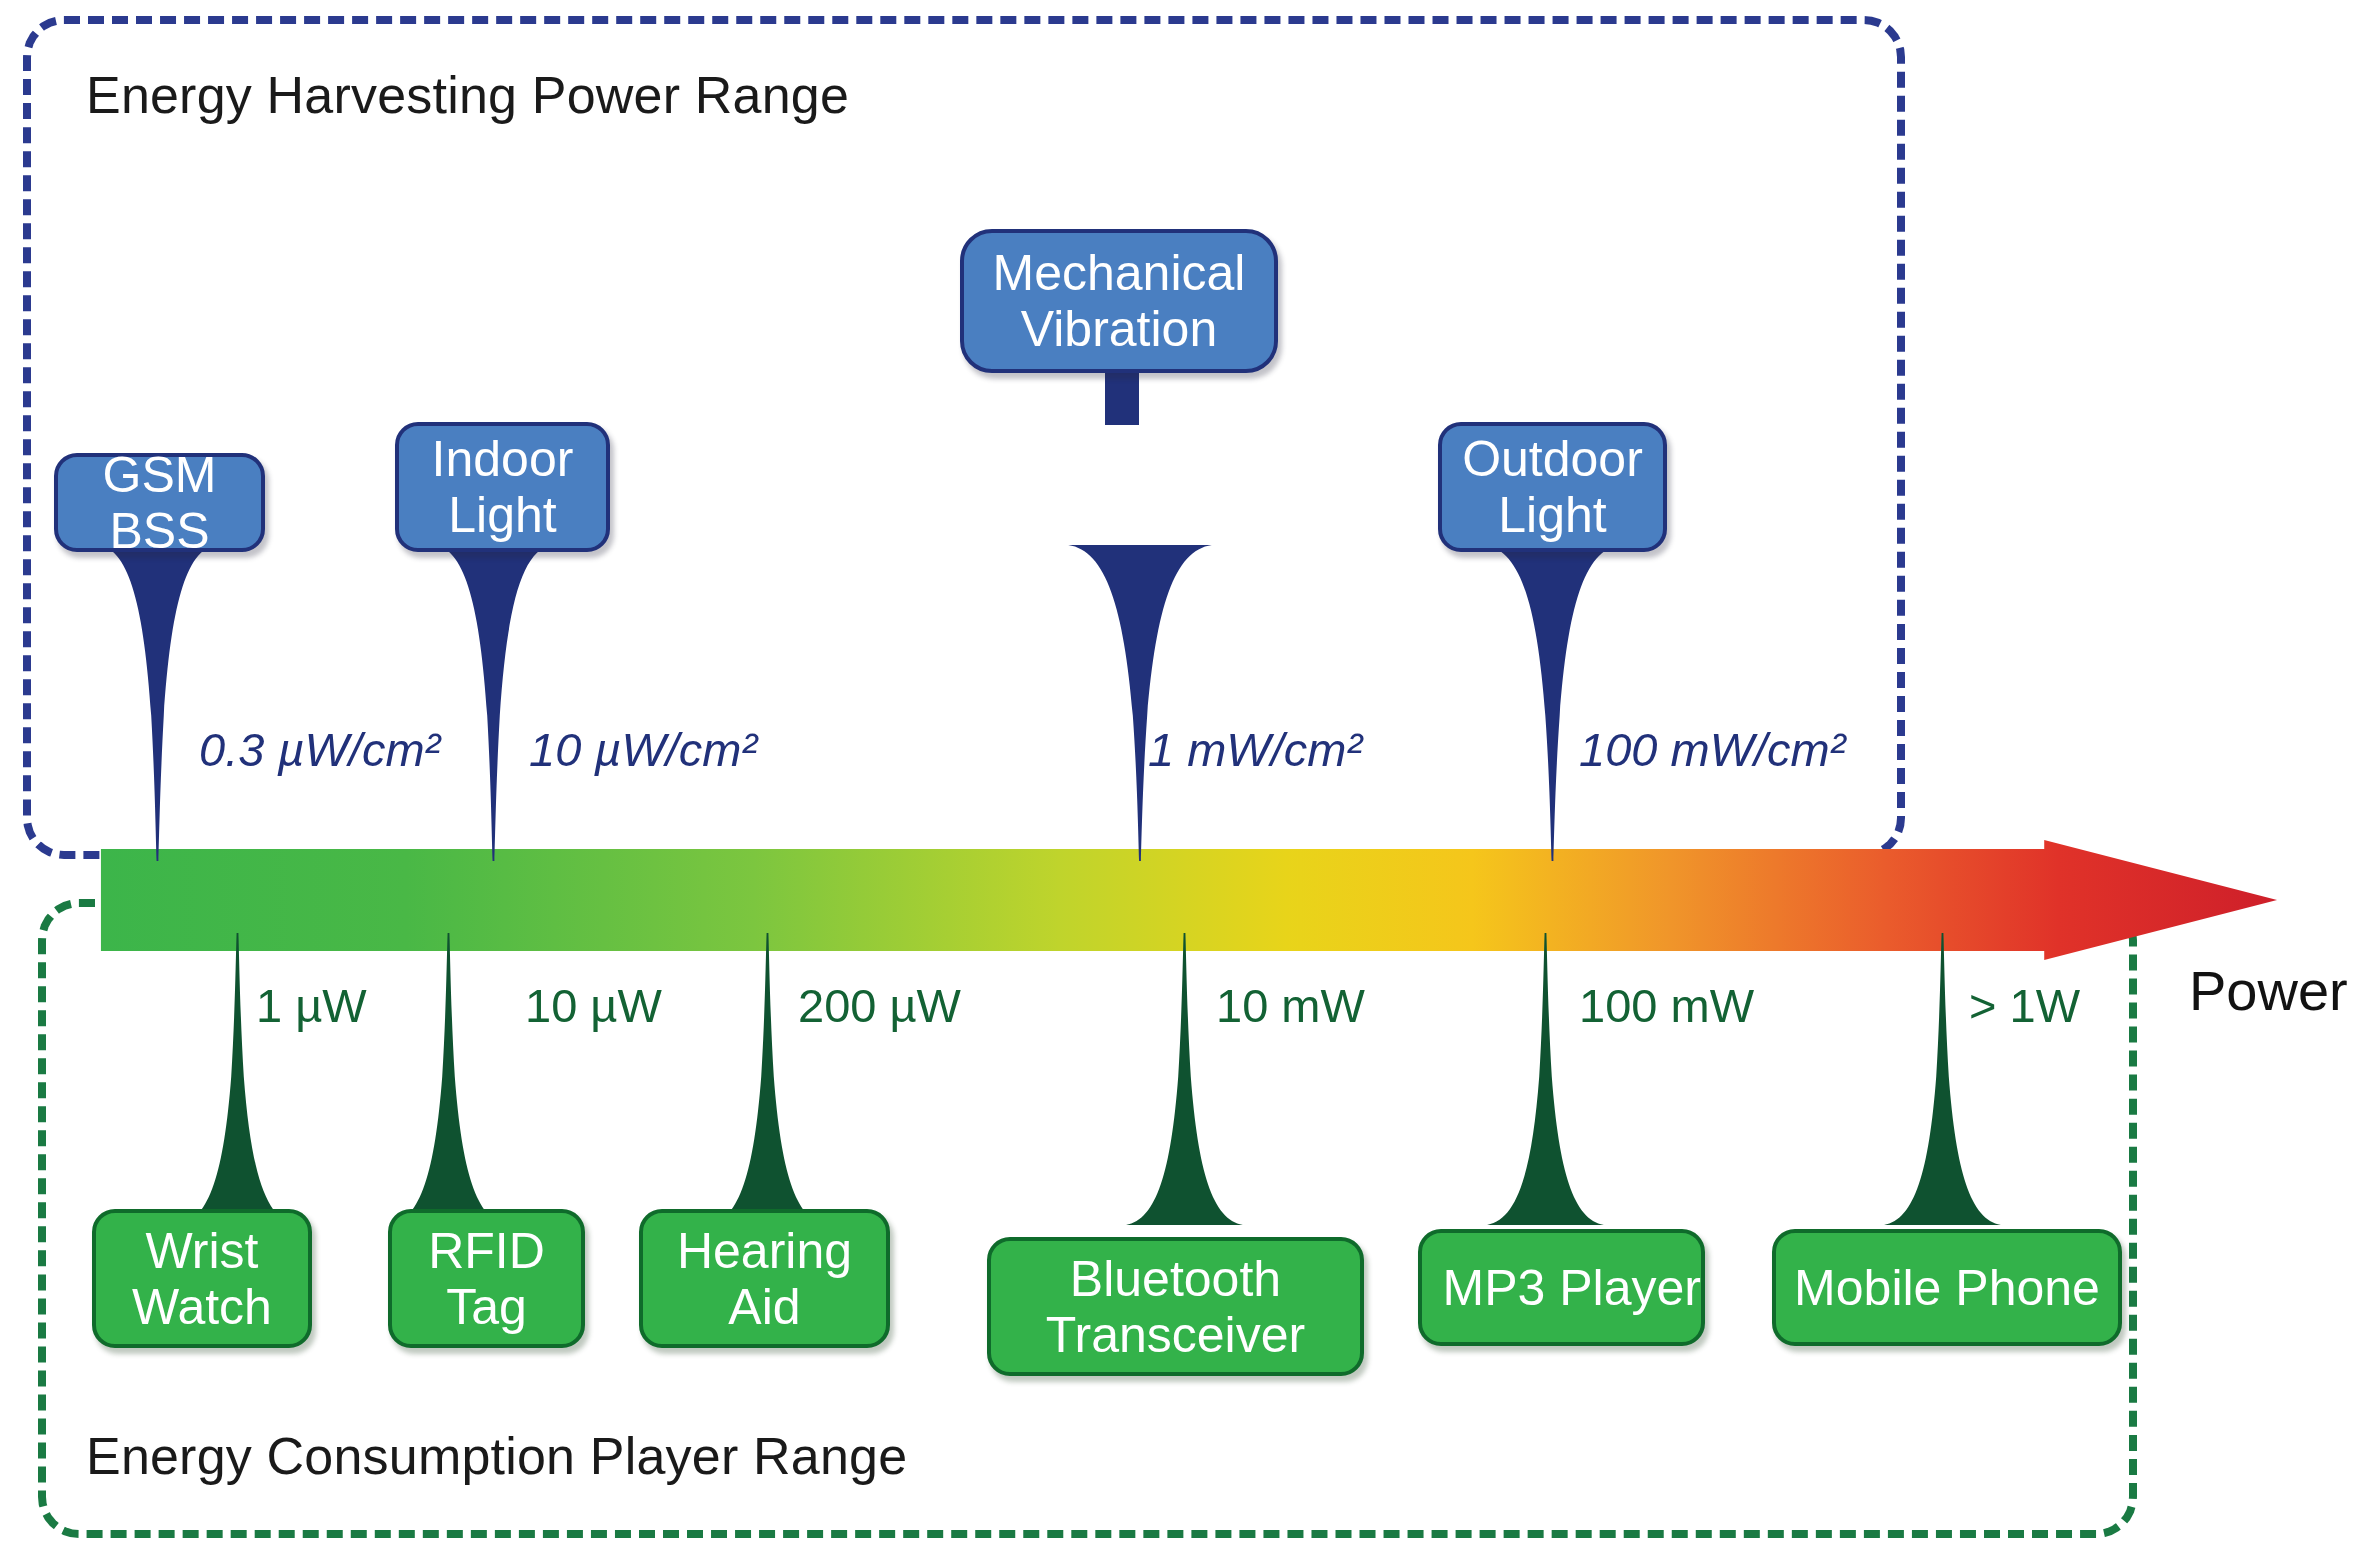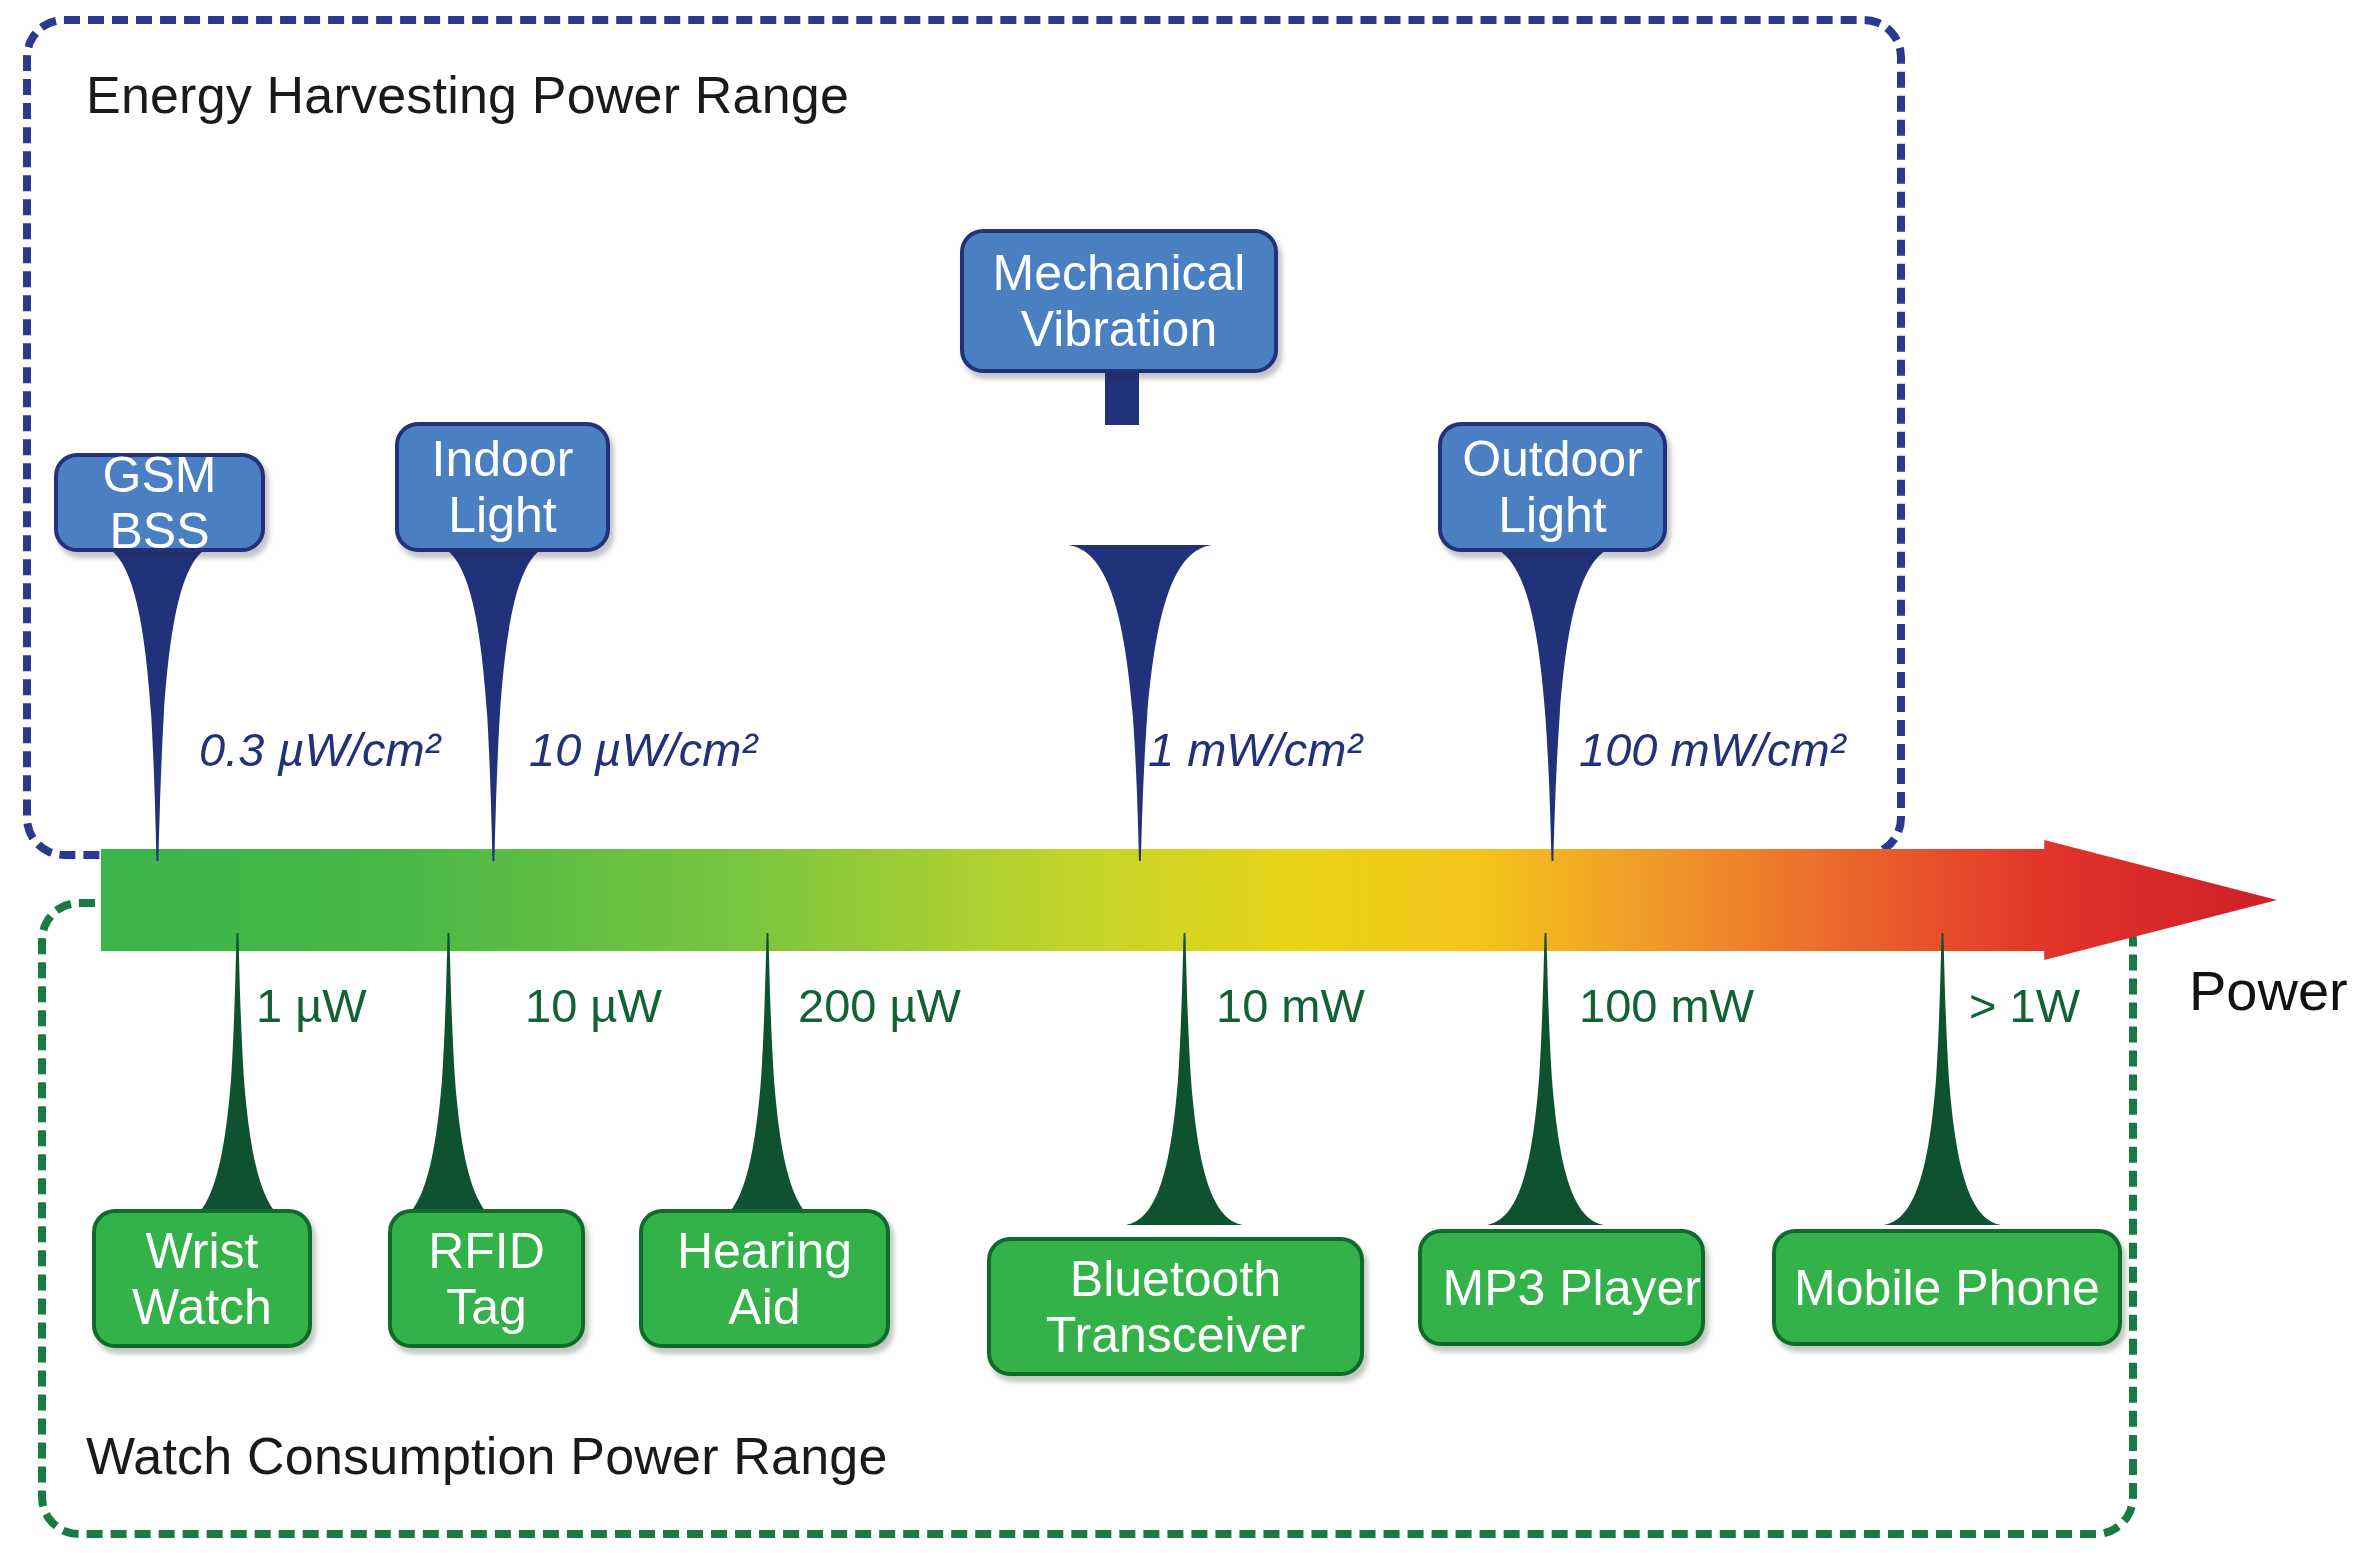--- a/index.html
+++ b/index.html
@@ -129,21 +129,21 @@
 </style>
 </head>
 <body>
 
 <div id="stage">
 
   <div class="dashed-box" id="harvest-box"></div>
   <div class="dashed-box" id="consume-box"></div>
 
   <div class="section-caption" id="harvest-caption">Energy Harvesting Power Range</div>
-  <div class="section-caption" id="consume-caption">Watch Consumption Power Range</div>
+  <div class="section-caption" id="consume-caption">Energy Consumption Player Range</div>
 
   <div class="spike" style="left:99px; top:545px; width:117px; height:316px;">
     <svg width="117" height="316" viewBox="0 0 130 352" xmlns="http://www.w3.org/2000/svg">
       <path d="M0,0 C34,6 50,70 58,190 C62,262 63,320 64,352 L66,352 C67,320 68,262 72,190 C80,70 96,6 130,0 Z" fill="#21317a"></path>
     </svg>
   </div>
 
   <div class="spike" style="left:435px; top:545px; width:117px; height:316px;">
     <svg width="117" height="316" viewBox="0 0 130 352" xmlns="http://www.w3.org/2000/svg">
       <path d="M0,0 C34,6 50,70 58,190 C62,262 63,320 64,352 L66,352 C67,320 68,262 72,190 C80,70 96,6 130,0 Z" fill="#21317a"></path>
@@ -164,21 +164,21 @@
 
   <div class="node blue" id="node-gsm-bss" style="left:54px; top:453px; width:211px; height:99px;">
     <span style="white-space:pre-line;">GSM BSS</span>
   </div>
 
   <div class="node blue" id="node-indoor-light" style="left:395px; top:422px; width:215px; height:130px;">
     <span style="white-space:pre-line;">Indoor
 Light</span>
   </div>
 
-  <div class="node blue" id="node-mechanical-vibration" style="left:960px; top:229px; width:318px; height:144px;">
+  <div class="node blue" id="node-mechanical-vibration" style="left:960px; top:229px; width:318px; height:144px;border-radius:32px;">
     <span style="white-space:pre-line;">Mechanical
 Vibration</span>
   </div>
 
   <div id="mv-te-connector" style="left:1105px; top:366px; width:34px; height:59px;"></div>
 
 
   <div class="node blue" id="node-outdoor-light" style="left:1438px; top:422px; width:229px; height:130px;">
     <span style="white-space:pre-line;">Outdoor
 Light</span>

